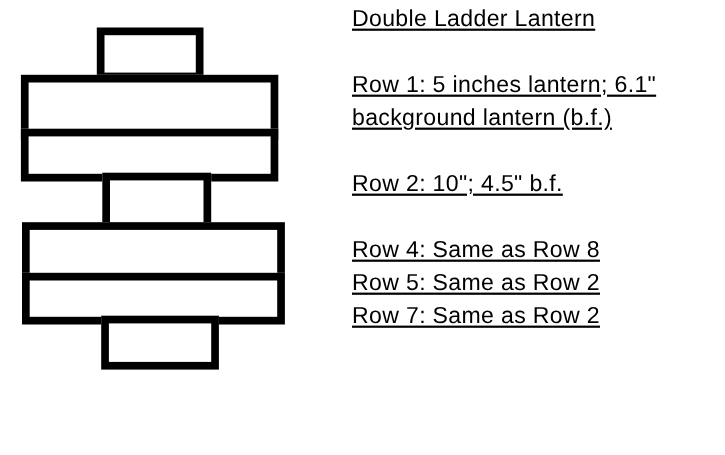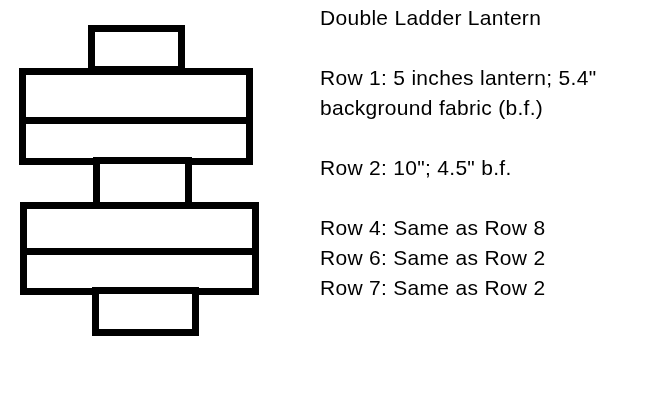--- a/index.html
+++ b/index.html
@@ -47,44 +47,44 @@
   .notes {
     position: absolute;
     left: 320px;
     top: 3px;
     width: 339px;
     font-size: 21px;
     line-height: 30px;
     letter-spacing: 0.3px;
     white-space: nowrap;
   }
-  .line  { height: 30px; }
+  .line  { height: 30px; text-decoration: underline; }
   .blank { height: 30px; }
 </style>
 </head>
 <body>
 
 <div class="stage">
 
   <div class="diagram">
     <div class="piece p-top"></div>
     <div class="piece p-band1"></div>
     <div class="piece p-band2"></div>
     <div class="piece p-mid"></div>
     <div class="piece p-band3"></div>
     <div class="piece p-band4"></div>
     <div class="piece p-bottom"></div>
   </div>
 
   <div class="notes">
     <div class="line">Double Ladder Lantern</div>
     <div class="blank"></div>
-    <div class="line">Row 1: 5 inches lantern; 5.4"</div>
-    <div class="line">background fabric (b.f.)</div>
+    <div class="line">Row 1: 5 inches lantern; 6.1"</div>
+    <div class="line">background lantern (b.f.)</div>
     <div class="blank"></div>
     <div class="line">Row 2: 10"; 4.5" b.f.</div>
     <div class="blank"></div>
     <div class="line">Row 4: Same as Row 8</div>
-    <div class="line">Row 6: Same as Row 2</div>
+    <div class="line">Row 5: Same as Row 2</div>
     <div class="line">Row 7: Same as Row 2</div>
   </div>
 
 </div>
 
 </body></html>

